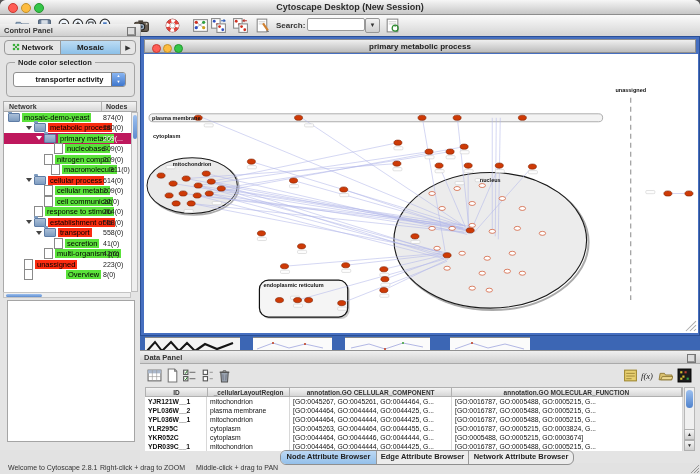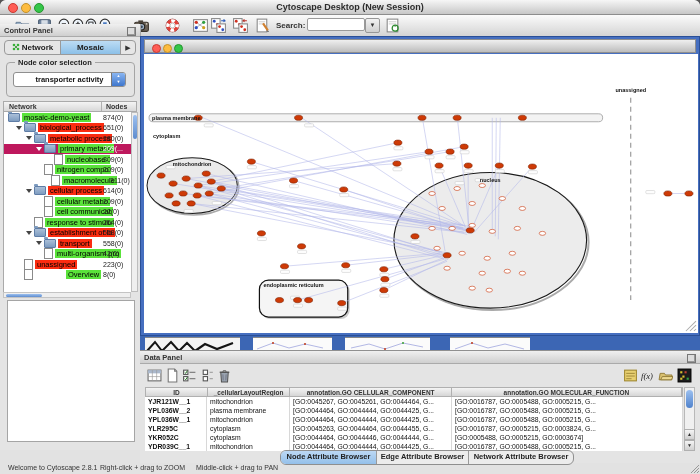--- a/index.html
+++ b/index.html
@@ -211,26 +211,20 @@
       <span style="position:absolute;left:5px;top:1px">Network</span>
       <span style="position:absolute;left:102px;top:1px">Nodes</span>
       <span style="position:absolute;left:97px;top:0;width:1px;height:9px;background:#b0b0b0"></span>
     </div>
     <div class="tree" id="tree-rows">
         <div class="tree-row" style="padding-left: 4px;">
           <span class="icon-folder"></span>
           <span class="tlabel green">mosaic-demo-yeast</span>
           <span class="tcount">874(0)</span>
         </div>
-        <div class="tree-row" style="padding-left: 12px;">
-          <span class="tri"></span>
-          <span class="icon-folder"></span>
-          <span class="tlabel red">biological_process</span>
-          <span class="tcount">651(0)</span>
-        </div>
         <div class="tree-row" style="padding-left: 22px;">
           <span class="tri"></span>
           <span class="icon-folder"></span>
           <span class="tlabel red">metabolic process</span>
           <span class="tcount">280(0)</span>
         </div>
         <div class="tree-row sel" style="padding-left: 32px;">
           <span class="tri"></span>
           <span class="icon-folder"></span>
           <span class="tlabel green">primary metabo</span>
@@ -276,20 +270,25 @@
           <span class="tri"></span>
           <span class="icon-folder"></span>
           <span class="tlabel red">establishment of lo</span>
           <span class="tcount">558(0)</span>
         </div>
         <div class="tree-row" style="padding-left: 32px;">
           <span class="tri"></span>
           <span class="icon-folder"></span>
           <span class="tlabel red">transport</span>
           <span class="tcount">558(0)</span>
+        </div>
+        <div class="tree-row" style="padding-left: 50px;">
+          <span class="icon-file"></span>
+          <span class="tlabel green">secretion</span>
+          <span class="tcount">41(0)</span>
         </div>
         <div class="tree-row" style="padding-left: 40px;">
           <span class="icon-file"></span>
           <span class="tlabel green">multi-organism pro</span>
           <span class="tcount">42(0)</span>
         </div>
         <div class="tree-row" style="padding-left: 20px;">
           <span class="icon-file"></span>
           <span class="tlabel red">unassigned</span>
           <span class="tcount">223(0)</span>
@@ -339,20 +338,21 @@
           <polyline points="5,9 22,3 38,8 55,4 74,9" fill="none" stroke="#a0a6de" stroke-width="0.8"></polyline>
           <circle cx="22" cy="3" r="1" fill="#c03818"></circle>
         </svg>
     </div>
 
     <div class="net-frame">
       <div class="nf-title">
         <span class="nf-light" style="left:7px;background:#ff5d55;border:0.5px solid #c93b34;"></span>
         <span class="nf-light" style="left:18px;background:#fdbc40;border:0.5px solid #c2912c;"></span>
         <span class="nf-light" style="left:29px;background:#35c649;border:0.5px solid #26942f;"></span>
+        <span class="nf-text">primary metabolic process</span>
       </div>
       <div class="canvas">
         <svg id="graph-svg" width="554" height="279" viewBox="0 0 552 280" preserveAspectRatio="none">
             <rect x="5" y="60" width="452" height="8" rx="4" fill="#f3f3f3" stroke="#9a9a9a" stroke-width="0.8"></rect>
             <ellipse cx="49.5" cy="133.5" rx="45" ry="28" fill="none" stroke="#00000055" stroke-width="1.6"></ellipse>
             <ellipse cx="48" cy="132" rx="45" ry="28" fill="#eaeaea" stroke="#1a1a1a" stroke-width="1"></ellipse>
             <ellipse cx="347" cy="189" rx="96" ry="68" fill="none" stroke="#00000055" stroke-width="2"></ellipse>
             <ellipse cx="345" cy="187" rx="96" ry="68" fill="#ececec" stroke="#1a1a1a" stroke-width="1.1"></ellipse>
             <rect x="117" y="229" width="88" height="37" rx="9" fill="#00000033"></rect>
             <rect x="115" y="227" width="88" height="37" rx="9" fill="#f5f5f5" stroke="#111" stroke-width="1.2"></rect>

